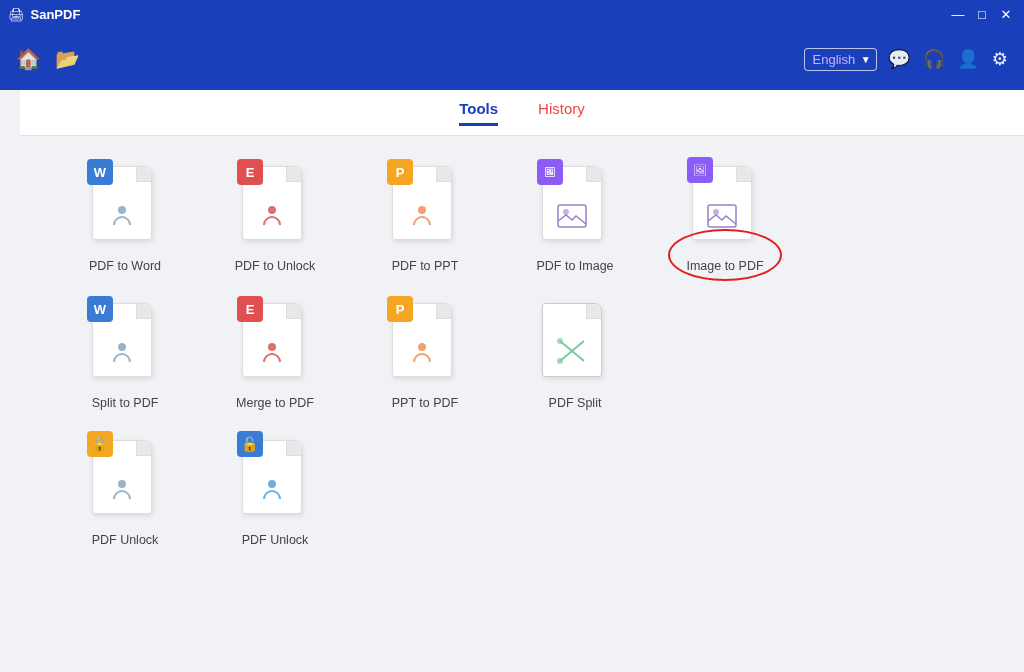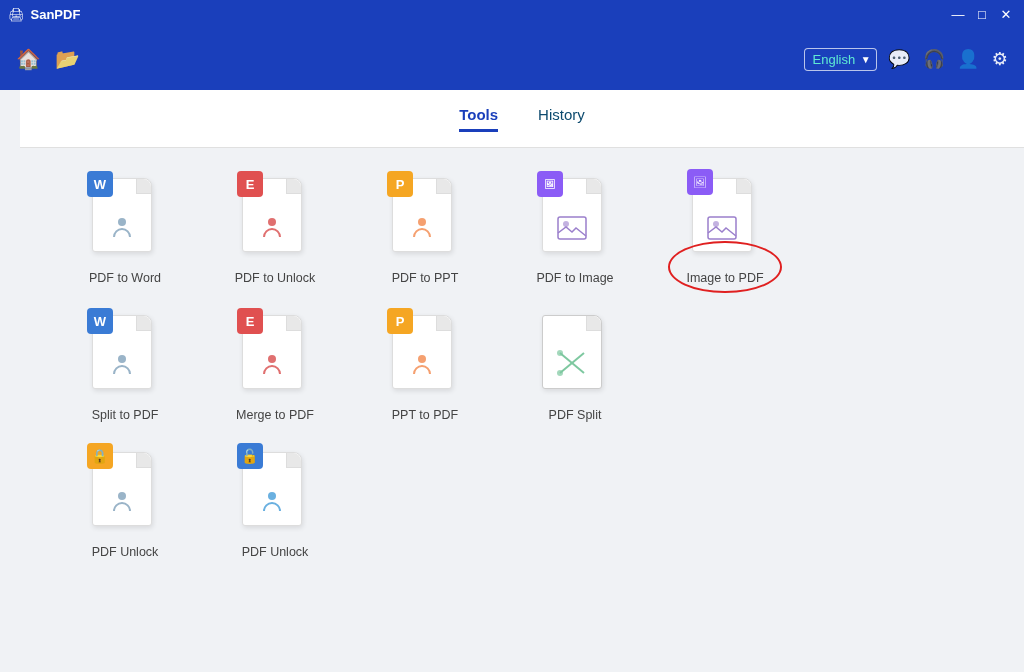--- a/index.html
+++ b/index.html
@@ -65,21 +65,21 @@
       cursor: pointer;
       opacity: 0.9;
     }
     #header-right {
       display: flex;
       align-items: center;
       gap: 12px;
     }
     #lang-select {
       background: #1a3fbb;
-      color: #5eead4;
+      color: #c4b5fd;
       border: 1.5px solid rgba(255,255,255,0.7);
       border-radius: 4px;
       padding: 3px 20px 3px 8px;
       font-size: 13px;
       cursor: pointer;
       appearance: none;
       -webkit-appearance: none;
       position: relative;
     }
     #lang-wrapper {
@@ -95,26 +95,26 @@
       pointer-events: none;
     }
     
     #tabs {
       background: white;
       border-bottom: 1px solid #e0e0e0;
       display: flex;
       justify-content: center;
       align-items: center;
       gap: 40px;
-      height: 58px;
+      height: 46px;
       margin-left: 20px;
     }
     .tab {
       font-size: 15px;
-      color: #0c4a6e;
+      color: #ef4444;
       cursor: pointer;
       padding-bottom: 6px;
       border-bottom: 3px solid transparent;
     }
     .tab.active {
       color: #1a3fbb;
       border-bottom: 3px solid #1a3fbb;
       font-weight: 600;
     }
     

